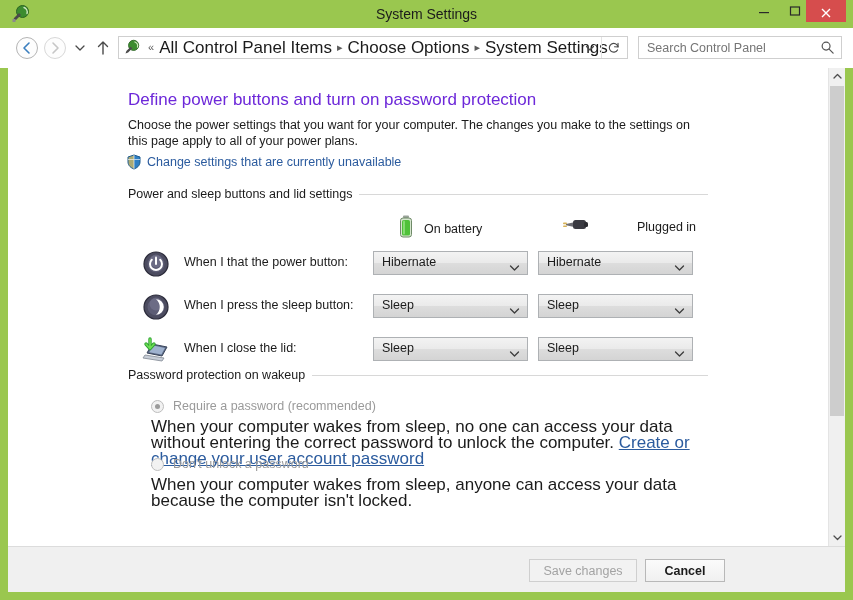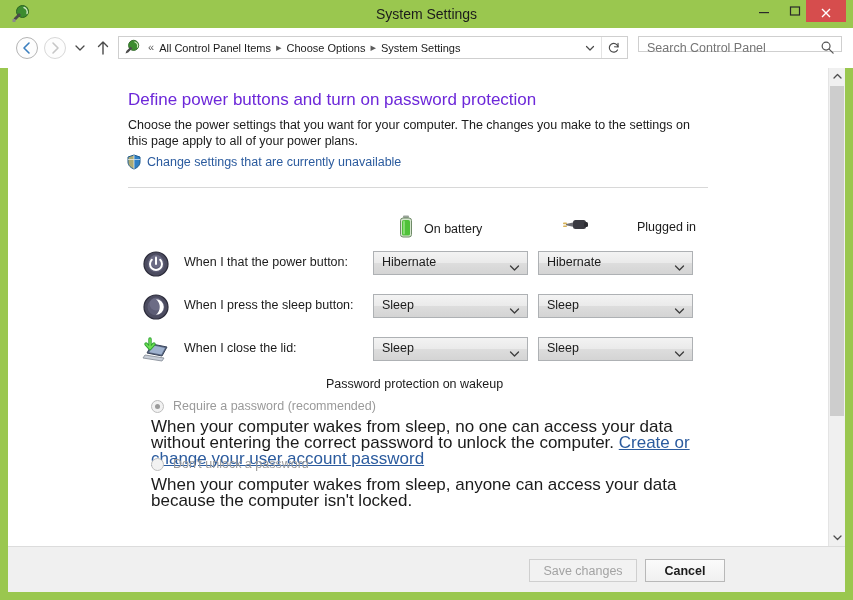--- a/index.html
+++ b/index.html
@@ -93,42 +93,42 @@
     flex: 0 0 auto;
   }
   .chevron-sep {
     color: #5b5b5b;
     font-size: 11px;
     margin: 0 5px;
     flex: 0 0 auto;
     line-height: 1;
   }
   .crumb {
-    font-size: 11px;
+    font-size: 17px;
     color: #1b1b1b;
     white-space: nowrap;
     flex: 0 0 auto;
     cursor: default;
   }
   #addr-dd {
     position: absolute; right: 28px; top: 0;
     width: 18px; height: 21px;
     display: flex; align-items: center; justify-content: center;
     cursor: default;
   }
   #addr-refresh {
     position: absolute; right: 2px; top: 0;
     width: 24px; height: 21px;
     display: flex; align-items: center; justify-content: center;
     border-left: 1px solid #e3e3e3;
     cursor: default;
   }
   #searchbox {
     position: absolute; left: 630px; top: 8px;
-    width: 204px; height: 16px;
+    width: 204px; height: 23px;
     background: #ffffff;
     border: 1px solid #cfcfcf;
   }
   #search-input {
     position: absolute; left: 6px; top: 0;
     width: 165px; height: 21px;
     border: none; outline: none;
     font-family: "Liberation Sans", sans-serif;
     font-size: 12.5px;
     color: #6d6d6d;
@@ -187,21 +187,21 @@
   .group-head .ghl {
     font-size: 12.5px; color: #1b1b1b;
     white-space: nowrap; padding-right: 7px;
   }
   .group-head .ghrule {
     flex: 1 1 auto;
     height: 1px;
     background: #d8d8d8;
   }
   #grp-power { top: 119px; }
-  #grp-pwd   { top: 309px; flex-direction: column; }
+  #grp-pwd   { top: 300px; }
 
   
   .colhead {
     position: absolute; top: 146px;
     display: flex; align-items: center;
   }
   #col-battery { left: 388px; }
   #col-plugged { left: 553px; gap: 40px; }
   .colhead .clabel {
     font-size: 12.5px; color: #1b1b1b;
@@ -449,20 +449,21 @@
             <path d="M8 1 L14 3 V8 C14 11.5 11 14 8 15 C5 14 2 11.5 2 8 V3 Z" fill="none" stroke="#1f5c91" stroke-width="1"></path>
             <path d="M8 1 V15 M2 5.5 H14" stroke="#ffffff" stroke-width="0.9" opacity="0.7"></path>
           </svg>
         </span>
         <span id="uac-link">Change settings that are currently unavailable</span>
       </div>
 
       <div id="page-desc">Choose the power settings that you want for your computer. The changes you make to the settings on this page apply to all of your power plans.</div>
 
       <div class="group-head" id="grp-power">
+        <span class="ghl">Power and sleep buttons and lid settings</span>
         <span class="ghrule"></span>
       </div>
 
       <div class="colhead" id="col-battery">
         <span>
           <svg width="20" height="26" viewBox="0 0 20 26">
             <rect x="7" y="1.5" width="6" height="2.5" rx="1" fill="#9aa39a"></rect>
             <rect x="4.5" y="4" width="11" height="19" rx="2.5" fill="#d6e6cf" stroke="#6f8a68" stroke-width="1"></rect>
             <rect x="6" y="6" width="8" height="15.6" rx="1.6" fill="#4fc13a"></rect>
             <rect x="7" y="6.6" width="2" height="14" rx="1" fill="#8fe07f" opacity="0.85"></rect>

